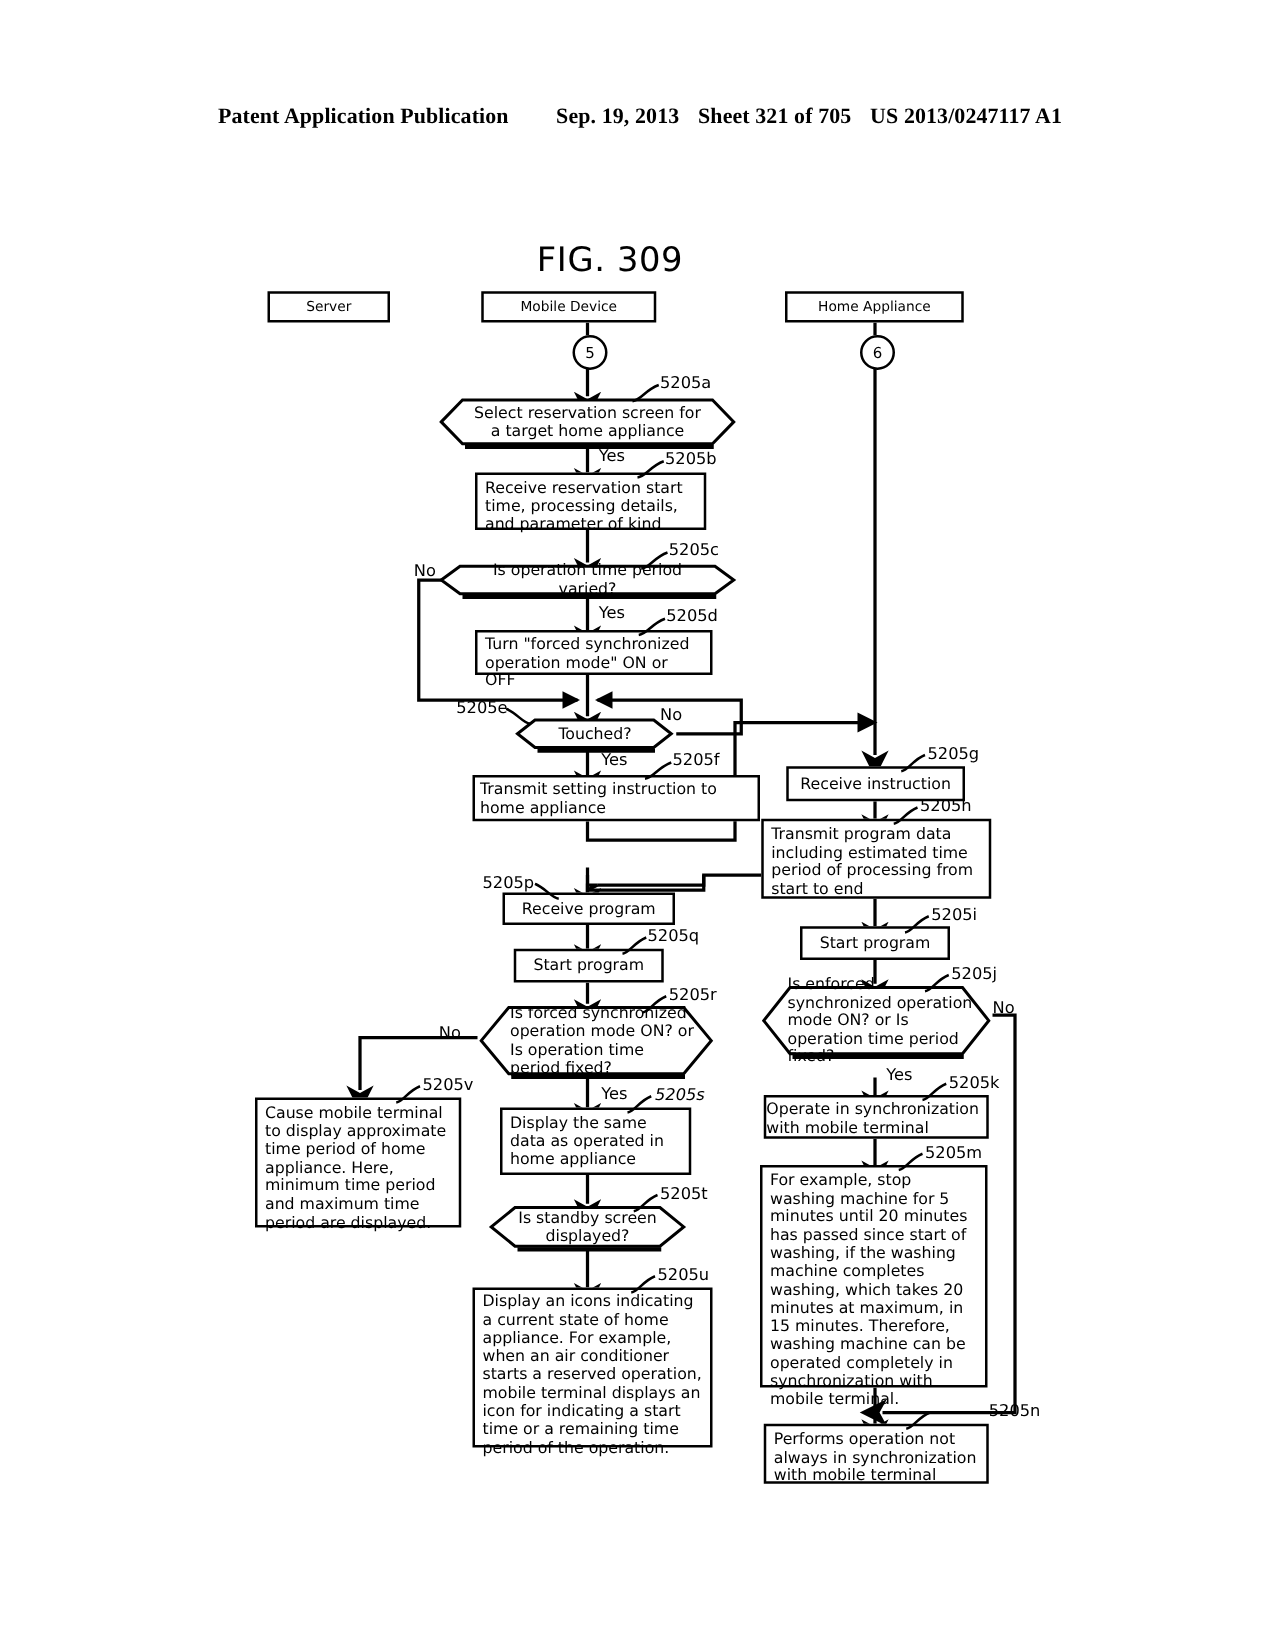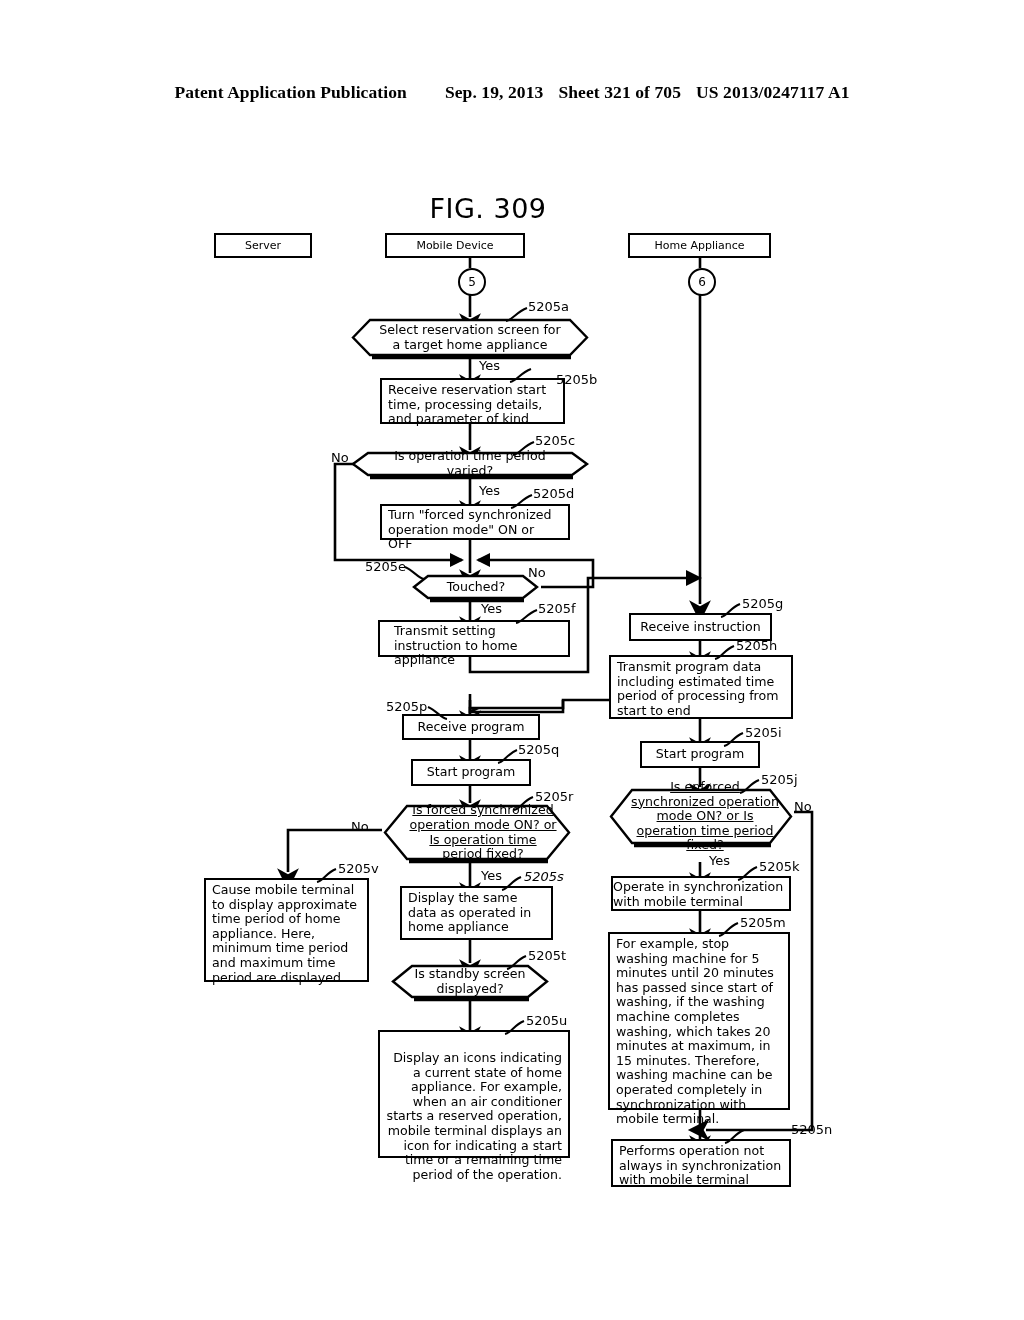--- a/index.html
+++ b/index.html
@@ -108,23 +108,22 @@
     align-items: center;
     justify-content: center;
     text-align: center;
     font-size: 12.6px;
     line-height: 1.16;
     box-sizing: border-box;
     padding: 0 26px;
   }
   .hex.lefttext .hex-text {
     justify-content: flex-start;
-    text-align: center;
+    text-align: left;
     padding-left: 30px;
-    text-decoration: underline;
   }
 
   
   .conn-circle {
     position: absolute;
     width: 24px; height: 24px;
     border: 2px solid #000;
     border-radius: 50%;
     background: #fff;
     display: flex;
@@ -271,21 +270,21 @@
   <div class="hex-text">Select reservation screen for a target home appliance</div>
 </div>
 <div class="lbl" style="left:528px; top:299px;">5205a</div>
 <svg style="position:absolute;left:505px;top:305px;" width="30" height="18">
   <path d="M1,16 C8,15 11,7 22,3" stroke="#000" stroke-width="2" fill="none"></path>
 </svg>
 
 <div class="node shadow topleft" style="left:380px; top:378px; width:185px; height:46px; padding:3px 6px;">
   <span>Receive reservation start time, processing details, and parameter of kind</span>
 </div>
-<div class="lbl" style="left:532px; top:372px;margin-left:24px;">5205b</div>
+<div class="lbl" style="left:532px; top:360px;">5205b</div>
 <svg style="position:absolute;left:509px;top:366px;" width="30" height="18">
   <path d="M1,16 C8,15 11,7 22,3" stroke="#000" stroke-width="2" fill="none"></path>
 </svg>
 
 <div class="hex" style="left:350px; top:450px; width:240px; height:28px;">
   <svg width="240" height="28">
     <polygon points="3,14 18,3 222,3 237,14 222,25 18,25" fill="#fff" stroke="#000" stroke-width="2.4"></polygon>
     <polyline points="20,27.5 223,27.5" stroke="#000" stroke-width="3.4" fill="none"></polyline>
   </svg>
   <div class="hex-text" style="padding:0 20px;">Is operation time period varied?</div>
@@ -308,21 +307,21 @@
     <polygon points="3,14 17,3 112,3 126,14 112,25 17,25" fill="#fff" stroke="#000" stroke-width="2.4"></polygon>
     <polyline points="19,27.5 113,27.5" stroke="#000" stroke-width="3.4" fill="none"></polyline>
   </svg>
   <div class="hex-text" style="padding:0 10px;">Touched?</div>
 </div>
 <div class="lbl" style="left:365px; top:559px;">5205e</div>
 <svg style="position:absolute;left:404px;top:566px;" width="22" height="16">
   <path d="M20,13 C14,12 10,5 1,1" stroke="#000" stroke-width="2" fill="none"></path>
 </svg>
 
-<div class="node shadow topleft" style="left:378px; top:620px; width:192px; height:37px; padding:2px 14px;">
+<div class="node shadow topleft" style="left:378px; top:620px; width:230px; height:37px; padding:2px 4px;">
   <span>Transmit setting instruction to home appliance</span>
 </div>
 <div class="lbl" style="left:538px; top:601px;">5205f</div>
 <svg style="position:absolute;left:515px;top:607px;" width="30" height="18">
   <path d="M1,16 C8,15 11,7 22,3" stroke="#000" stroke-width="2" fill="none"></path>
 </svg>
 
 <div class="node shadow ctr" style="left:402px; top:714px; width:138px; height:26px;">
   <span>Receive program</span>
 </div>
@@ -364,21 +363,21 @@
     <polygon points="3,18.5 22,3 138,3 157,18.5 138,34 22,34" fill="#fff" stroke="#000" stroke-width="2.4"></polygon>
     <polyline points="24,36.5 139,36.5" stroke="#000" stroke-width="3.4" fill="none"></polyline>
   </svg>
   <div class="hex-text" style="padding:0 18px;">Is standby screen displayed?</div>
 </div>
 <div class="lbl" style="left:528px; top:948px;">5205t</div>
 <svg style="position:absolute;left:506px;top:954px;" width="28" height="17">
   <path d="M1,15 C7,14 10,6 20,2" stroke="#000" stroke-width="2" fill="none"></path>
 </svg>
 
-<div class="node shadow topleft" style="left:378px; top:1030px; width:192px; height:128px; padding:19px 6px;text-align:right;">
+<div class="node shadow topleft" style="left:378px; top:1030px; width:192px; height:128px; padding:2px 6px;">
   <span>Display an icons indicating a current state of home appliance.  For example, when an air conditioner starts a reserved operation, mobile terminal displays an icon for indicating a start time or a remaining time period of the operation.</span>
 </div>
 <div class="lbl" style="left:526px; top:1013px;">5205u</div>
 <svg style="position:absolute;left:504px;top:1019px;" width="28" height="17">
   <path d="M1,15 C7,14 10,6 20,2" stroke="#000" stroke-width="2" fill="none"></path>
 </svg>
 
 <div class="node shadow topleft" style="left:204px; top:878px; width:165px; height:104px; padding:3px 6px;">
   <span>Cause mobile terminal to display approximate time period of home appliance.  Here, minimum time period and maximum time period are displayed.</span>
 </div>

